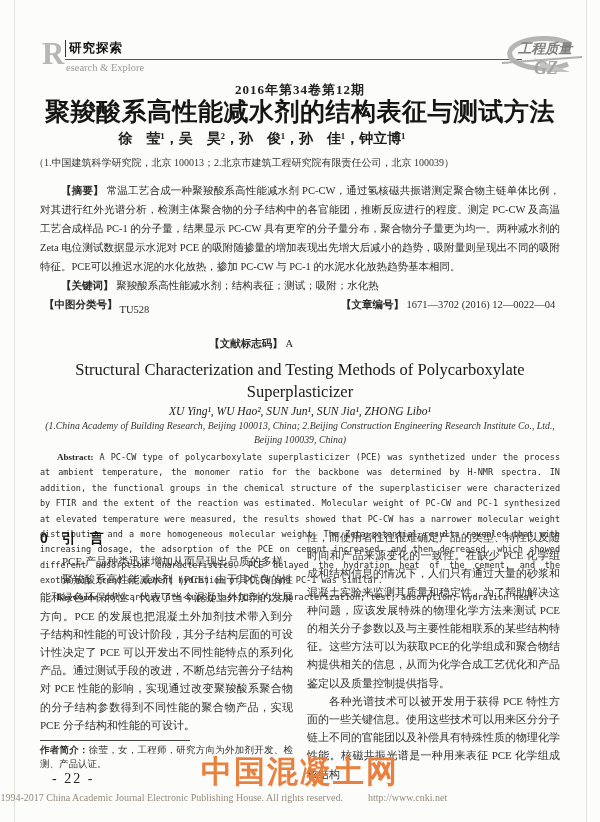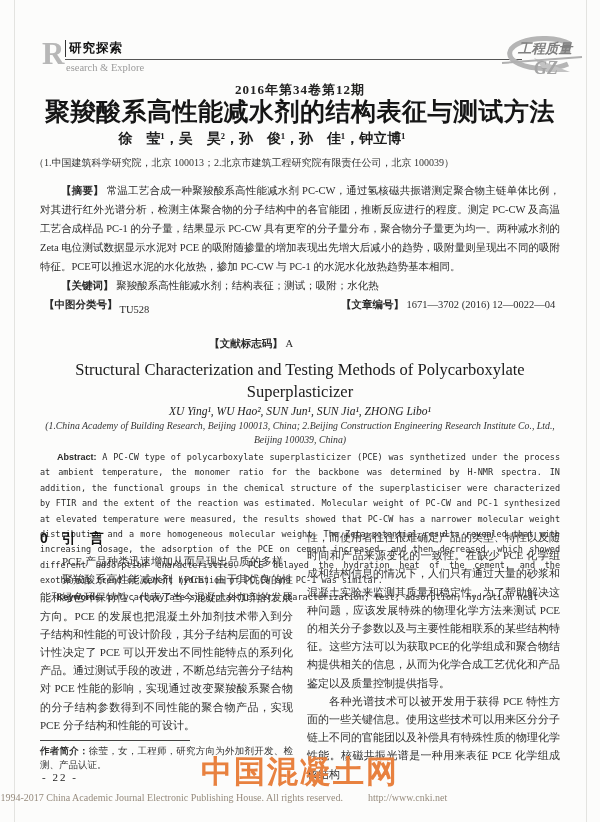--- a/index.html
+++ b/index.html
@@ -26,21 +26,21 @@
 
   
   .title-cn{position:absolute; left:0; top:84px; width:600px; text-align:center;
             font-size:25px; font-weight:bold; color:#161616; letter-spacing:0.5px;margin-top:11px;}
   .authors-cn{position:absolute; left:0; top:130px; width:524px; text-align:center;
               font-size:14px; font-weight:bold; color:#1c1c1c;}
   .affil-cn{position:absolute; left:0; top:156px; width:488px; text-align:center;
             font-size:10px; color:#333;}
   .front{position:absolute; left:40px; top:181px; width:520px;}
   .front p{margin:0;}
-  .lbl{font-family:Liberation Sans, sans-serif; font-weight:bold;}
+  .lbl{font-family:Liberation Serif, serif; font-weight:bold;}
   .abs-cn{font-size:10.5px; line-height:19px; text-align:justify; text-indent:2em; color:#2a2a2a;}
   .kw-cn{font-size:10.5px; line-height:19px; text-indent:2em; color:#2a2a2a;}
   .meta-row{display:flex; font-size:10.5px; line-height:19px; margin-top:0; color:#2a2a2a;}
   .meta-row .m1{margin-left:4px;}
   .meta-row .m2{margin-left:60px;margin-top:39px;}
   .meta-row .m3{margin-left:48px;}
   .lowered{position:relative; top:5px; margin-left:2px;}
   .title-en{font-size:16.5px; line-height:22px; text-align:center; margin-top:6px !important; color:#1a1a1a;}
   .authors-en{font-size:11.5px; line-height:16px; text-align:center; font-style:italic; color:#222;}
   .affil-en{font-size:9.8px; line-height:13.5px; text-align:center; font-style:italic; color:#333;}
@@ -57,21 +57,21 @@
   .col p{margin:0;}
   .sec-head{font-family:"Liberation Sans",sans-serif; font-weight:bold; font-size:14px;
             line-height:20px; margin:0 0 4px 0 !important; color:#111;}
   .indent{text-indent:2em;}
   .fn{margin-top:6px;}
   .fn-rule{width:150px; height:0; border-top:1px solid #444; margin-bottom:3px;}
   .fn-text{font-size:9.5px; line-height:13.5px; text-align:justify; color:#333;}
   .fn-text .lbl{font-size:9.5px;}
 
   
-  .pageno{position:absolute; left:42px; top:771px; font-size:11px; letter-spacing:2px; color:#222;}
+  .pageno{position:absolute; left:52px; top:771px; font-size:14px; letter-spacing:2px; color:#222;}
   .watermark{position:absolute; left:0; top:751px; width:600px; text-align:center;
              font-size:31px; font-weight:bold; color:#e8813f; letter-spacing:2px; z-index:5;}
   .copyright{position:absolute; left:-4px; top:792px; white-space:nowrap; font-size:10px;
              color:#968b7d; z-index:2;}
   .copyright .url{margin-left:25px;}
 </style>
 </head>
 <body>
 
 <div class="page">

